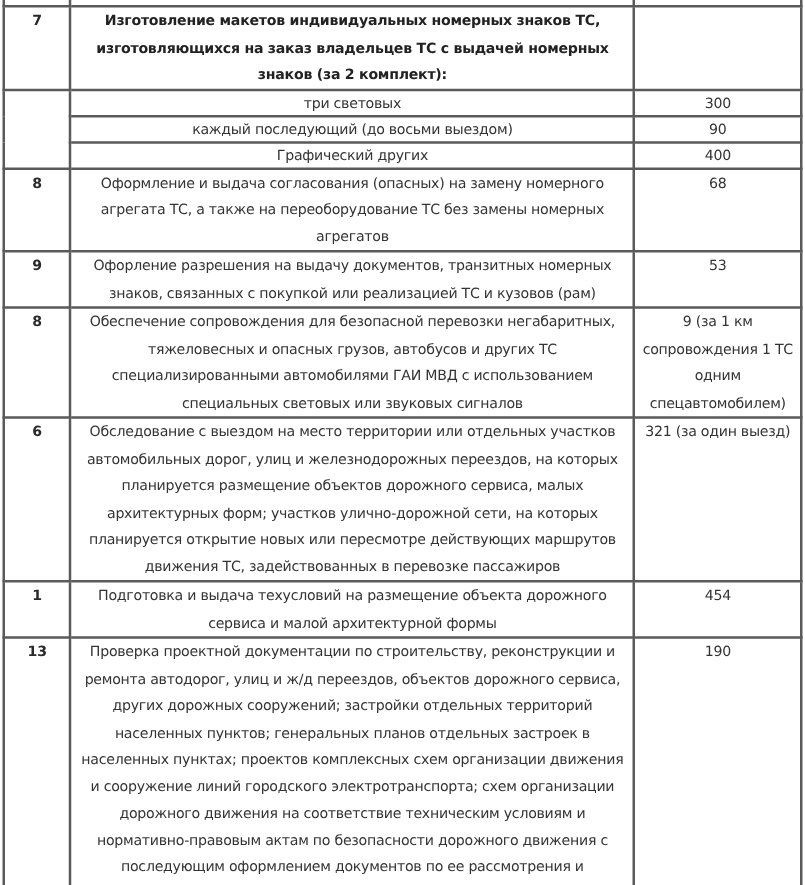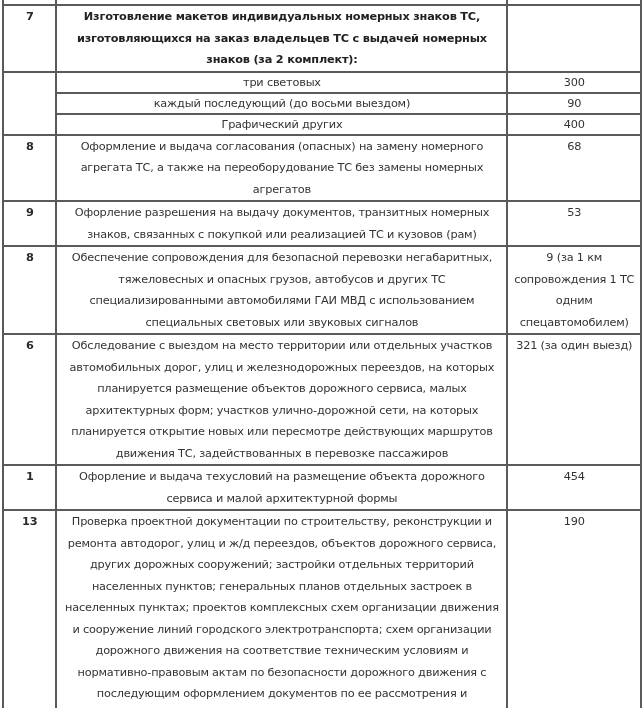--- a/index.html
+++ b/index.html
@@ -59,21 +59,21 @@
     <td class="desc">Обеспечение сопровождения для безопасной перевозки негабаритных, тяжеловесных и опасных грузов, автобусов и других ТС специализированными автомобилями ГАИ МВД с использованием специальных световых или звуковых сигналов</td>
     <td class="price">9 (за 1 км сопровождения 1 ТС одним спецавтомобилем)</td>
   </tr>
   <tr>
     <td class="num">6</td>
     <td class="desc">Обследование с выездом на место территории или отдельных участков автомобильных дорог, улиц и железнодорожных переездов, на которых планируется размещение объектов дорожного сервиса, малых архитектурных форм; участков улично-дорожной сети, на которых планируется открытие новых или пересмотре действующих маршрутов движения ТС, задействованных в перевозке пассажиров</td>
     <td class="price">321 (за один выезд)</td>
   </tr>
   <tr>
     <td class="num">1</td>
-    <td class="desc">Офорление и выдача техусловий на размещение объекта дорожного сервиса и малой архитектурной формы</td>
+    <td class="desc">Подготовка и выдача техусловий на размещение объекта дорожного сервиса и малой архитектурной формы</td>
     <td class="price">454</td>
   </tr>
   <tr>
     <td class="num">13</td>
     <td class="desc">Проверка проектной документации по строительству, реконструкции и ремонта автодорог, улиц и ж/д переездов, объектов дорожного сервиса, других дорожных сооружений; застройки отдельных территорий населенных пунктов; генеральных планов отдельных застроек в населенных пунктах; проектов комплексных схем организации движения и сооружение линий городского электротранспорта; схем организации дорожного движения на соответствие техническим условиям и нормативно-правовым актам по безопасности дорожного движения с последующим оформлением документов по ее рассмотрения и утверждения с предоставлением согласования или отказа в предоставлении согласования</td>
     <td class="price">190</td>
   </tr>
 
 </tbody>
   </table>

